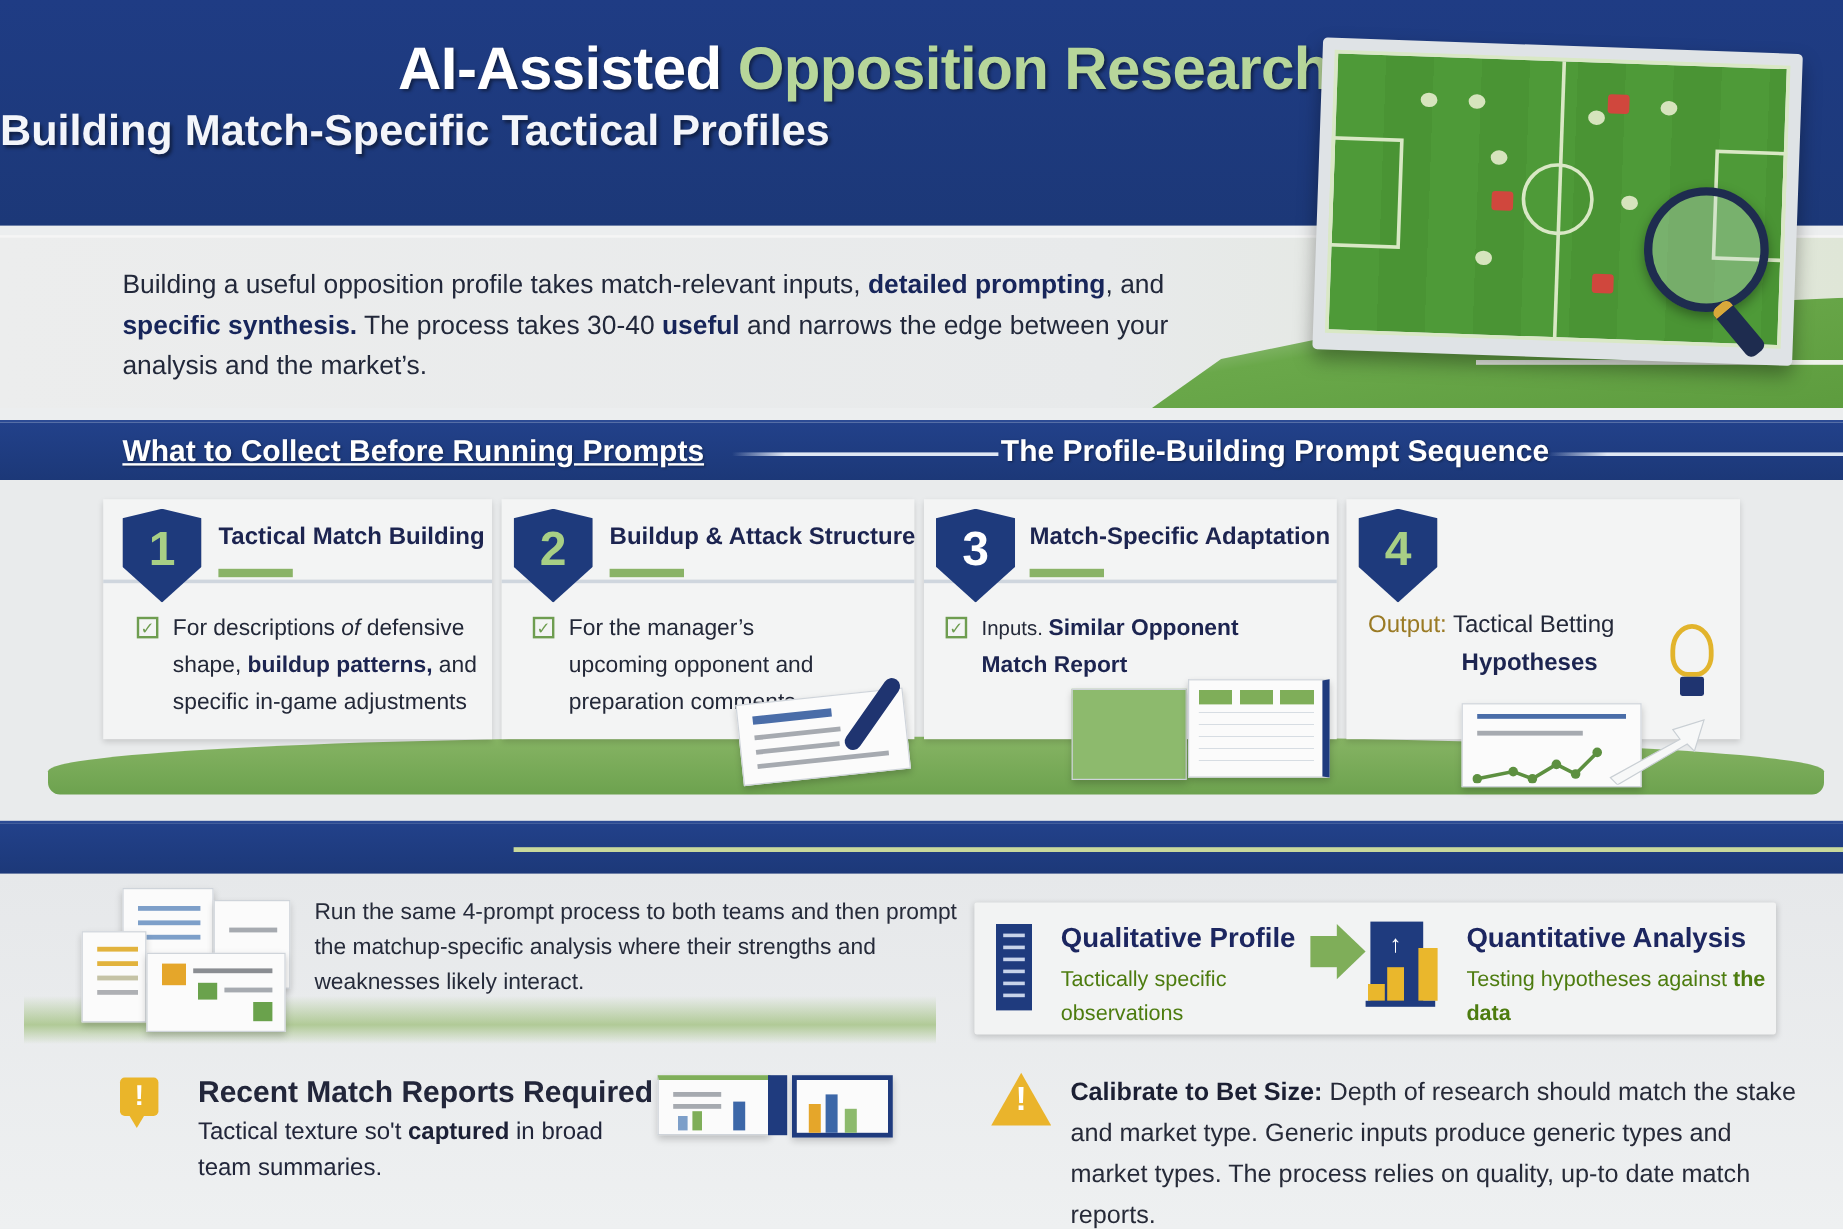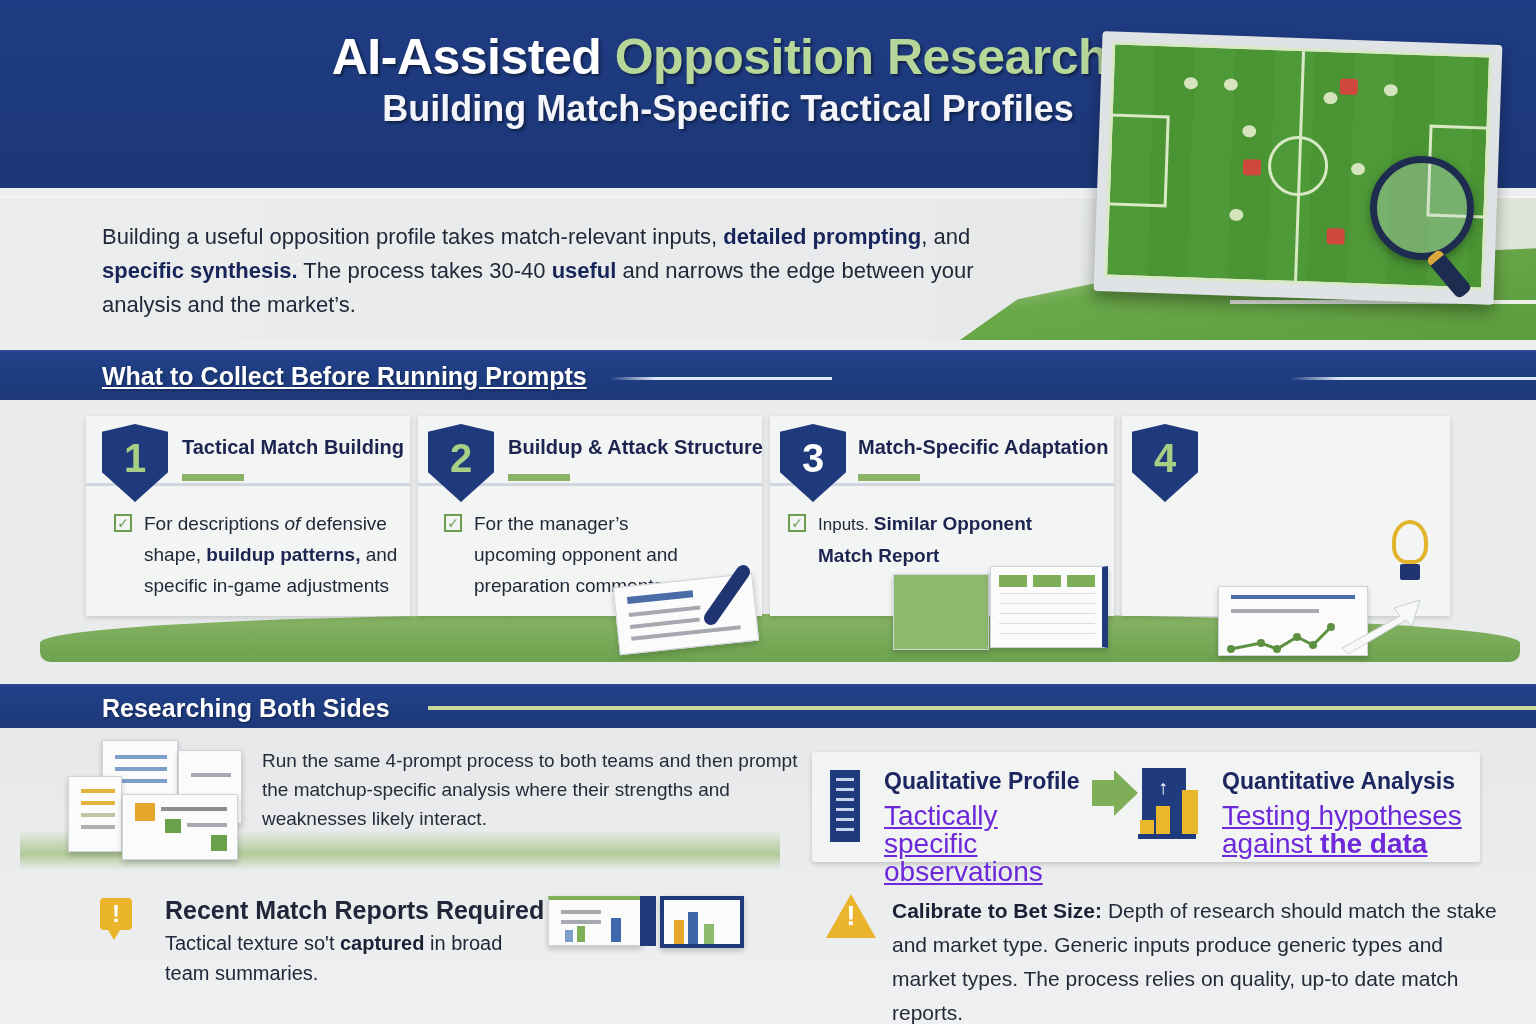--- a/index.html
+++ b/index.html
@@ -16,21 +16,21 @@
     position: absolute; left: 0; top: 0; width: 1536px; height: 188px;
     background: linear-gradient(180deg, #1f3c84 0%, #1c3878 100%);
   }
   .title-line1 {
     position: absolute; left: 0; width: 1456px; top: 28px; text-align: center;
     font-size: 50px; font-weight: bold; letter-spacing: -0.5px;
     color: #ffffff; text-shadow: 2px 2px 3px rgba(0,0,0,0.45);
   }
   .title-line1 .accent { color: #b7d69a; }
   .title-line2 {
-    position: absolute; left: 0; width: 1456px; top: 88px; text-align: center;
+    position: absolute; left: 0; width: 1456px; top: 88px; text-align: left;
     font-size: 36px; font-weight: bold; color: #f3f5fa;
     text-shadow: 2px 2px 3px rgba(0,0,0,0.45);
   }
   .subtitle-row {
     position: absolute; left: 0; top: 146px; width: 1100px; height: 30px;
   }
   .gold-line-left {
     position: absolute; left: 0; top: 12px; width: 430px; height: 4px;
     background: #e9d08d;
   }
@@ -189,21 +189,21 @@
     font-size: 19px; line-height: 29px; color: #262b3a;
   }
   .qq-box {
     position: absolute; left: 812px; top: 752px; width: 668px; height: 110px;
     background: #f2f3f3; box-shadow: 0 2px 5px rgba(0,0,0,0.18); border-radius: 2px;
   }
   .qq-title {
     position: absolute; font-size: 23px; font-weight: bold; color: #1c2660; white-space: nowrap;
   }
   .qq-sub {
-    position: absolute; font-size: 28px; line-height: 28px; color: #6d28d9; text-decoration: underline;
+    position: absolute; font-size: 18px; line-height: 28px; color: #4d7c0f;
   }
   .doc-icon-blue {
     position: absolute; left: 830px; top: 770px; width: 30px; height: 72px;
     background: #1f3b7e;
   }
   .doc-icon-blue i {
     position: absolute; left: 6px; width: 18px; height: 3px; background: #c7d3ea;
   }
   .arrow-body { position: absolute; left: 1092px; top: 780px; width: 24px; height: 26px; background: #7fae59; }
   .arrow-head {
@@ -286,20 +286,21 @@
     <div class="pl red" style="left:218px;top:176px;"></div>
     <div class="pl" style="left:270px;top:30px;"></div>
   </div>
 </div>
 <div class="magnifier"></div>
 <div class="mag-handle"></div>
 
 <div class="bar" style="top:350px;height:50px;">
   <div class="bar-title" style="left:102px;top:10px;text-decoration:underline;">What to Collect Before Running Prompts</div>
   <div class="bar-rule" style="left:610px;top:25px;width:222px;"></div>
+  <div class="bar-title" style="left:834px;top:10px;">The Profile-Building Prompt Sequence</div>
   <div class="bar-rule" style="left:1290px;top:25px;width:246px;"></div>
 </div>
 
 <div class="steps-area"></div>
 <div class="steps-grass"></div>
 
 <div class="card" style="left:86px;width:324px;">
   <div class="card-head">
     <div class="shield">
       <div class="shield-num">1</div>
@@ -351,20 +352,23 @@
 <div class="doc" style="left:990px;top:566px;width:118px;height:82px;border-right:6px solid #1f3b7e;">
   <div style="position:absolute;left:8px;top:8px;width:96px;height:12px;background:repeating-linear-gradient(90deg,#7fae59 0 28px,transparent 28px 34px);"></div>
   <div style="position:absolute;left:8px;top:26px;width:96px;height:48px;background:repeating-linear-gradient(180deg,#d7dde3 0 1px,transparent 1px 10px);"></div>
 </div>
 
 <div class="card" style="left:1122px;width:328px;">
   <div class="card-head" style="border-bottom:none;">
     <div class="shield" style="left:10px;">
       <div class="shield-num">4</div>
     </div>
+  </div>
+  <div class="card-body" style="left:18px;top:90px;width:220px;font-size:20px;line-height:31px;">
+    <span class="output-label">Output:</span><span> Tactical Betting </span><br><span style="padding-left:78px;"></span><b>Hypotheses</b>
   </div>
 </div>
 <div style="position:absolute;left:1392px;top:520px;width:36px;height:44px;border:4px solid #e2b42c;border-radius:50% 50% 40% 40%;"></div>
 <div style="position:absolute;left:1400px;top:564px;width:20px;height:16px;background:#1f3470;border-radius:2px;"></div>
 <div class="doc" style="left:1218px;top:586px;width:150px;height:70px;">
   <div class="ln blue" style="top:8px;width:124px;height:4px;"></div>
   <div class="ln" style="top:22px;width:88px;"></div>
   <svg style="position:absolute;left:8px;top:28px;" width="130" height="38" viewBox="0 0 130 38">
     <polyline points="4,34 34,28 50,34 70,22 86,30 104,12" fill="none" stroke="#5d9040" stroke-width="3"></polyline>
     <circle cx="4" cy="34" r="4" fill="#5d9040"></circle>
@@ -373,21 +377,20 @@
       <circle cx="70" cy="22" r="4" fill="#5d9040"></circle>
     <circle cx="86" cy="30" r="4" fill="#5d9040"></circle>
       <circle cx="104" cy="12" r="4" fill="#5d9040"></circle>
   </svg>
 </div>
 <svg style="position:absolute;left:1340px;top:596px;" width="84" height="58" viewBox="0 0 84 58">
   <polygon points="2,52 60,20 54,12 80,4 72,30 66,24 8,58" fill="#f7f8f8" stroke="#c9cfd4" stroke-width="1"></polygon>
 </svg>
 
 <div class="bar" style="top:684px;height:46px;">
-  <div class="bar-title" style="left:102px;top:8px;">Researching Both Sides</div>
   <div style="position:absolute;left:428px;top:20px;width:1108px;height:4px;background:#c9d99c;"></div>
 </div>
 
 <div class="research-area"></div>
 <div class="research-grass"></div>
 
 <div>
   <div class="doc" style="left:102px;top:740px;width:76px;height:80px;">
     <div class="ln" style="top:14px;width:52px;background:#7d9fc9;"></div>
     <div class="ln" style="top:26px;width:52px;background:#7d9fc9;"></div>

